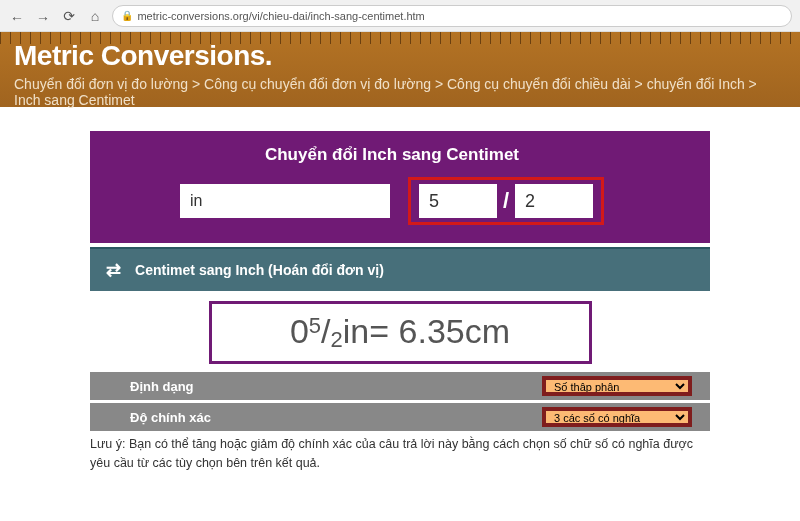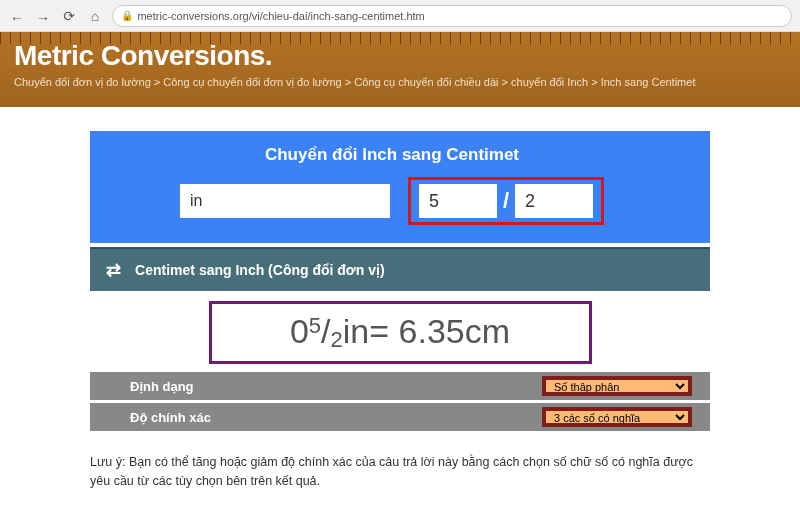--- a/index.html
+++ b/index.html
@@ -8,28 +8,28 @@
   
   .browser-bar { height: 32px; background: #f1f1f1; display: flex; align-items: center; padding: 0 8px; gap: 8px; border-bottom: 1px solid #ddd; }
   .nav-btn { width: 18px; height: 18px; display: flex; align-items: center; justify-content: center; color: #555; font-size: 14px; cursor: pointer; }
   .url-bar { flex: 1; height: 22px; background: #fff; border: 1px solid #ccc; border-radius: 11px; display: flex; align-items: center; padding: 0 8px; font-size: 11px; color: #555; gap: 4px; }
   .url-lock { font-size: 10px; }
   
   
   .ruler { height: 75px; background: linear-gradient(#b47324, #a0641f); position: relative; padding: 8px 14px 8px 14px; }
   .ruler::before { content: ""; position: absolute; top: 0; left: 0; right: 0; height: 12px; background-image: repeating-linear-gradient(to right, #6b4010 0 1px, transparent 1px 10px); }
   .site-title { color: #fff; font-size: 28px; font-weight: bold; letter-spacing: -0.5px; }
-  .breadcrumb { color: #f0e0c8; font-size: 11px; margin-top: 4px; }
+  .breadcrumb { color: #f0e0c8; font-size: 14px; margin-top: 4px; }
   .breadcrumb span { color: #f0e0c8; }
   
   
   .content { padding: 24px 90px 0 90px; }
   
   
-  .converter-box { background: #3b82f6; padding: 14px 24px 18px 8px; }
+  .converter-box { background: #701a75; padding: 14px 24px 18px 8px; }
   .converter-title { color: #fff; text-align: center; font-size: 17px; font-weight: bold; margin-bottom: 12px; }
   .converter-row { display: flex; align-items: center; gap: 18px; justify-content: center; }
   .input-main { background: #fff; height: 34px; width: 210px; display: flex; align-items: center; padding: 0 10px; font-size: 16px; color: #333; }
   .frac-wrap { border: 3px solid #d31919; padding: 4px 8px; display: flex; align-items: center; gap: 6px; }
   .input-frac { background: #fff; height: 34px; width: 78px; display: flex; align-items: center; padding: 0 10px; font-size: 18px; color: #333; border: none; }
   .slash { color: #fff; font-size: 22px; font-weight: bold; }
   
   
   .swap-bar { background: #476f7a; color: #fff; padding: 10px 16px; display: flex; align-items: center; gap: 14px; margin-top: 4px; font-size: 14px; font-weight: bold; cursor: pointer; border-top: 2px solid #2a5560; }
   .swap-icon { font-size: 18px; }
@@ -39,21 +39,21 @@
   .result { font-size: 34px; color: #555; white-space: nowrap; }
   .result sup { font-size: 22px; vertical-align: 10px; }
   .result sub { font-size: 22px; vertical-align: -4px; }
   
   
   .option-row { background: #888; height: 28px; display: flex; align-items: center; padding: 0 18px 0 40px; margin-bottom: 3px; }
   .option-label { color: #fff; font-size: 13px; font-weight: bold; flex: 1; }
   .option-select { width: 150px; height: 20px; font-size: 11px; background: #fdba74; border: 4px solid #7f1d1d; padding: 0 4px; }
   
   
-  .note { font-size: 12.5px; color: #333; margin-top: 22px; line-height: 1.5; }
+  .note { font-size: 12.5px; color: #333; margin-top: 4px; line-height: 1.5; }
 </style>
 </head>
 <body>
 
 <div class="browser-bar">
   <div class="nav-btn">←</div>
   <div class="nav-btn">→</div>
   <div class="nav-btn">⟳</div>
   <div class="nav-btn">⌂</div>
   <div class="url-bar">
@@ -78,21 +78,21 @@
       <div class="frac-wrap">
         <div class="input-frac">5</div>
         <div class="slash">/</div>
         <div class="input-frac">2</div>
       </div>
     </div>
   </div>
 
   <div class="swap-bar">
     <span class="swap-icon">⇄</span>
-    <span>Centimet sang Inch (Công đổi đơn vị)</span>
+    <span>Centimet sang Inch (Hoán đổi đơn vị)</span>
   </div>
 
   <div class="result-wrap">
     <div class="result">
       <span>0</span><sup>5</sup><span>/</span><sub>2</sub><span>in</span><span>= </span><span>6.35</span><span>cm</span>
     </div>
   </div>
 
   <div class="option-row">
     <div class="option-label">Định dạng</div>

